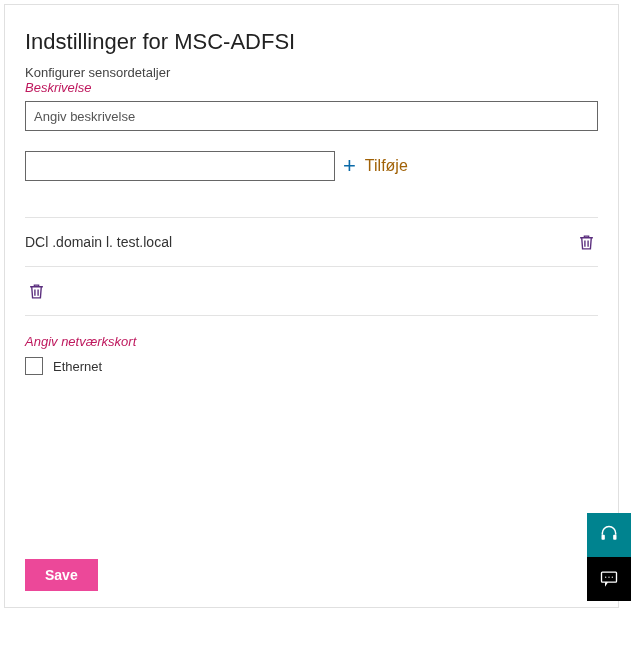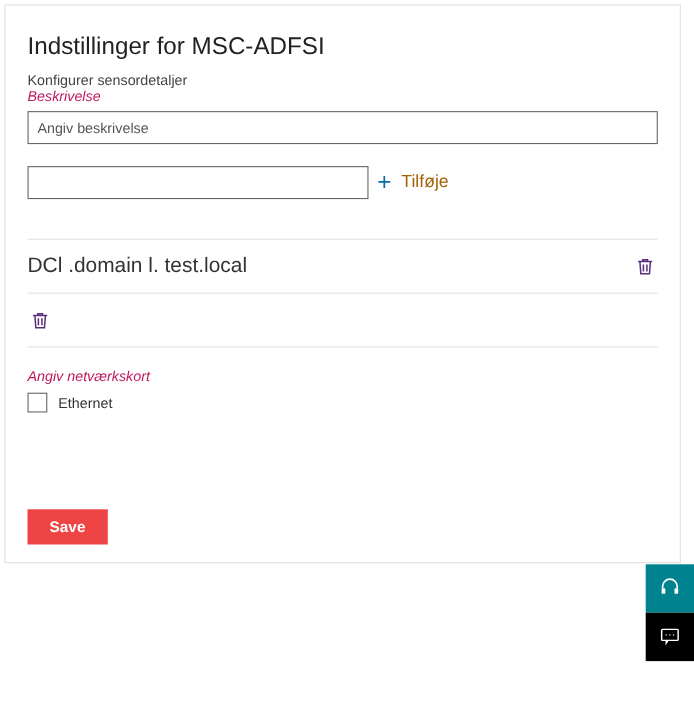--- a/index.html
+++ b/index.html
@@ -11,21 +11,21 @@
     background: #ffffff;
     position: relative;
     color: #333;
     font-size: 13px;
   }
   .panel {
     border: 1px solid #e0e0e0;
     width: 615px;
     margin: 4px;
     padding: 18px 20px 20px 20px;
-    height: 508px;
+    height: 604px;
     position: relative;
   }
   .title {
     font-size: 22px;
     font-weight: 400;
     color: #222;
     margin: 6px 0 10px 0;
   }
   .subtitle {
     font-size: 13px;
@@ -77,21 +77,21 @@
   .divider {
     border: none;
     border-top: 1px solid #e3e3e3;
     margin: 0;
   }
   .dc-list-row {
     display: flex;
     align-items: center;
     justify-content: space-between;
     height: 48px;
-    font-size: 19px;
+    font-size: 14px;
     color: #333;
   }
   .trash svg { width: 15px; height: 17px; display: block; }
   .trash { cursor: pointer; padding: 4px; }
   .section-gap { height: 18px; }
   .checkbox-row {
     display: flex;
     align-items: center;
     gap: 10px;
     margin-top: 8px;
@@ -99,21 +99,21 @@
   .checkbox {
     width: 18px; height: 18px;
     border: 1px solid #666;
     background: #fff;
     display: inline-block;
   }
   .save-btn {
     position: absolute;
     left: 20px;
     bottom: 16px;
-    background: #ef4444;
+    background: #ec4899;
     color: #fff;
     border: none;
     font-size: 14px;
     font-weight: 600;
     padding: 8px 20px;
     cursor: pointer;
     font-family: inherit;
   }
   .float-btn {
     position: absolute;

